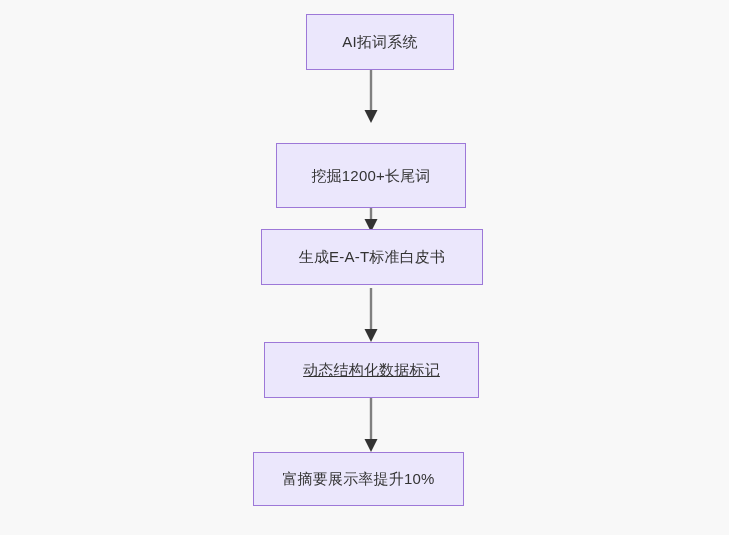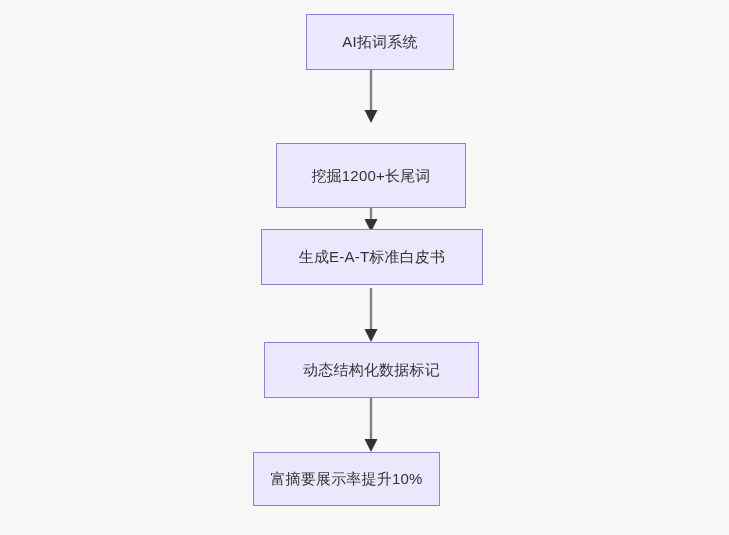--- a/index.html
+++ b/index.html
@@ -83,21 +83,21 @@
   </div>
 
   <div class="node" style="left:276px; top:115px; width:190px; height:65px;margin-top:28px;">
     <span class="node-label">挖掘1200+长尾词</span>
   </div>
 
   <div class="node" style="left:261px; top:229px; width:222px; height:56px;">
     <span class="node-label">生成E-A-T标准白皮书</span>
   </div>
 
-  <div class="node" style="left:264px; top:342px; width:215px; height:56px;">
+  <div class="node" style="left:264px; top:342px; width:215px; height:56px;text-decoration:underline;">
     <span class="node-label">动态结构化数据标记</span>
   </div>
 
-  <div class="node" style="left:253px; top:452px; width:187px; height:54px;">
+  <div class="node" style="left:253px; top:452px; width:211px; height:54px;">
     <span class="node-label">富摘要展示率提升10%</span>
   </div>
 
 </div>
 
 </body></html>

